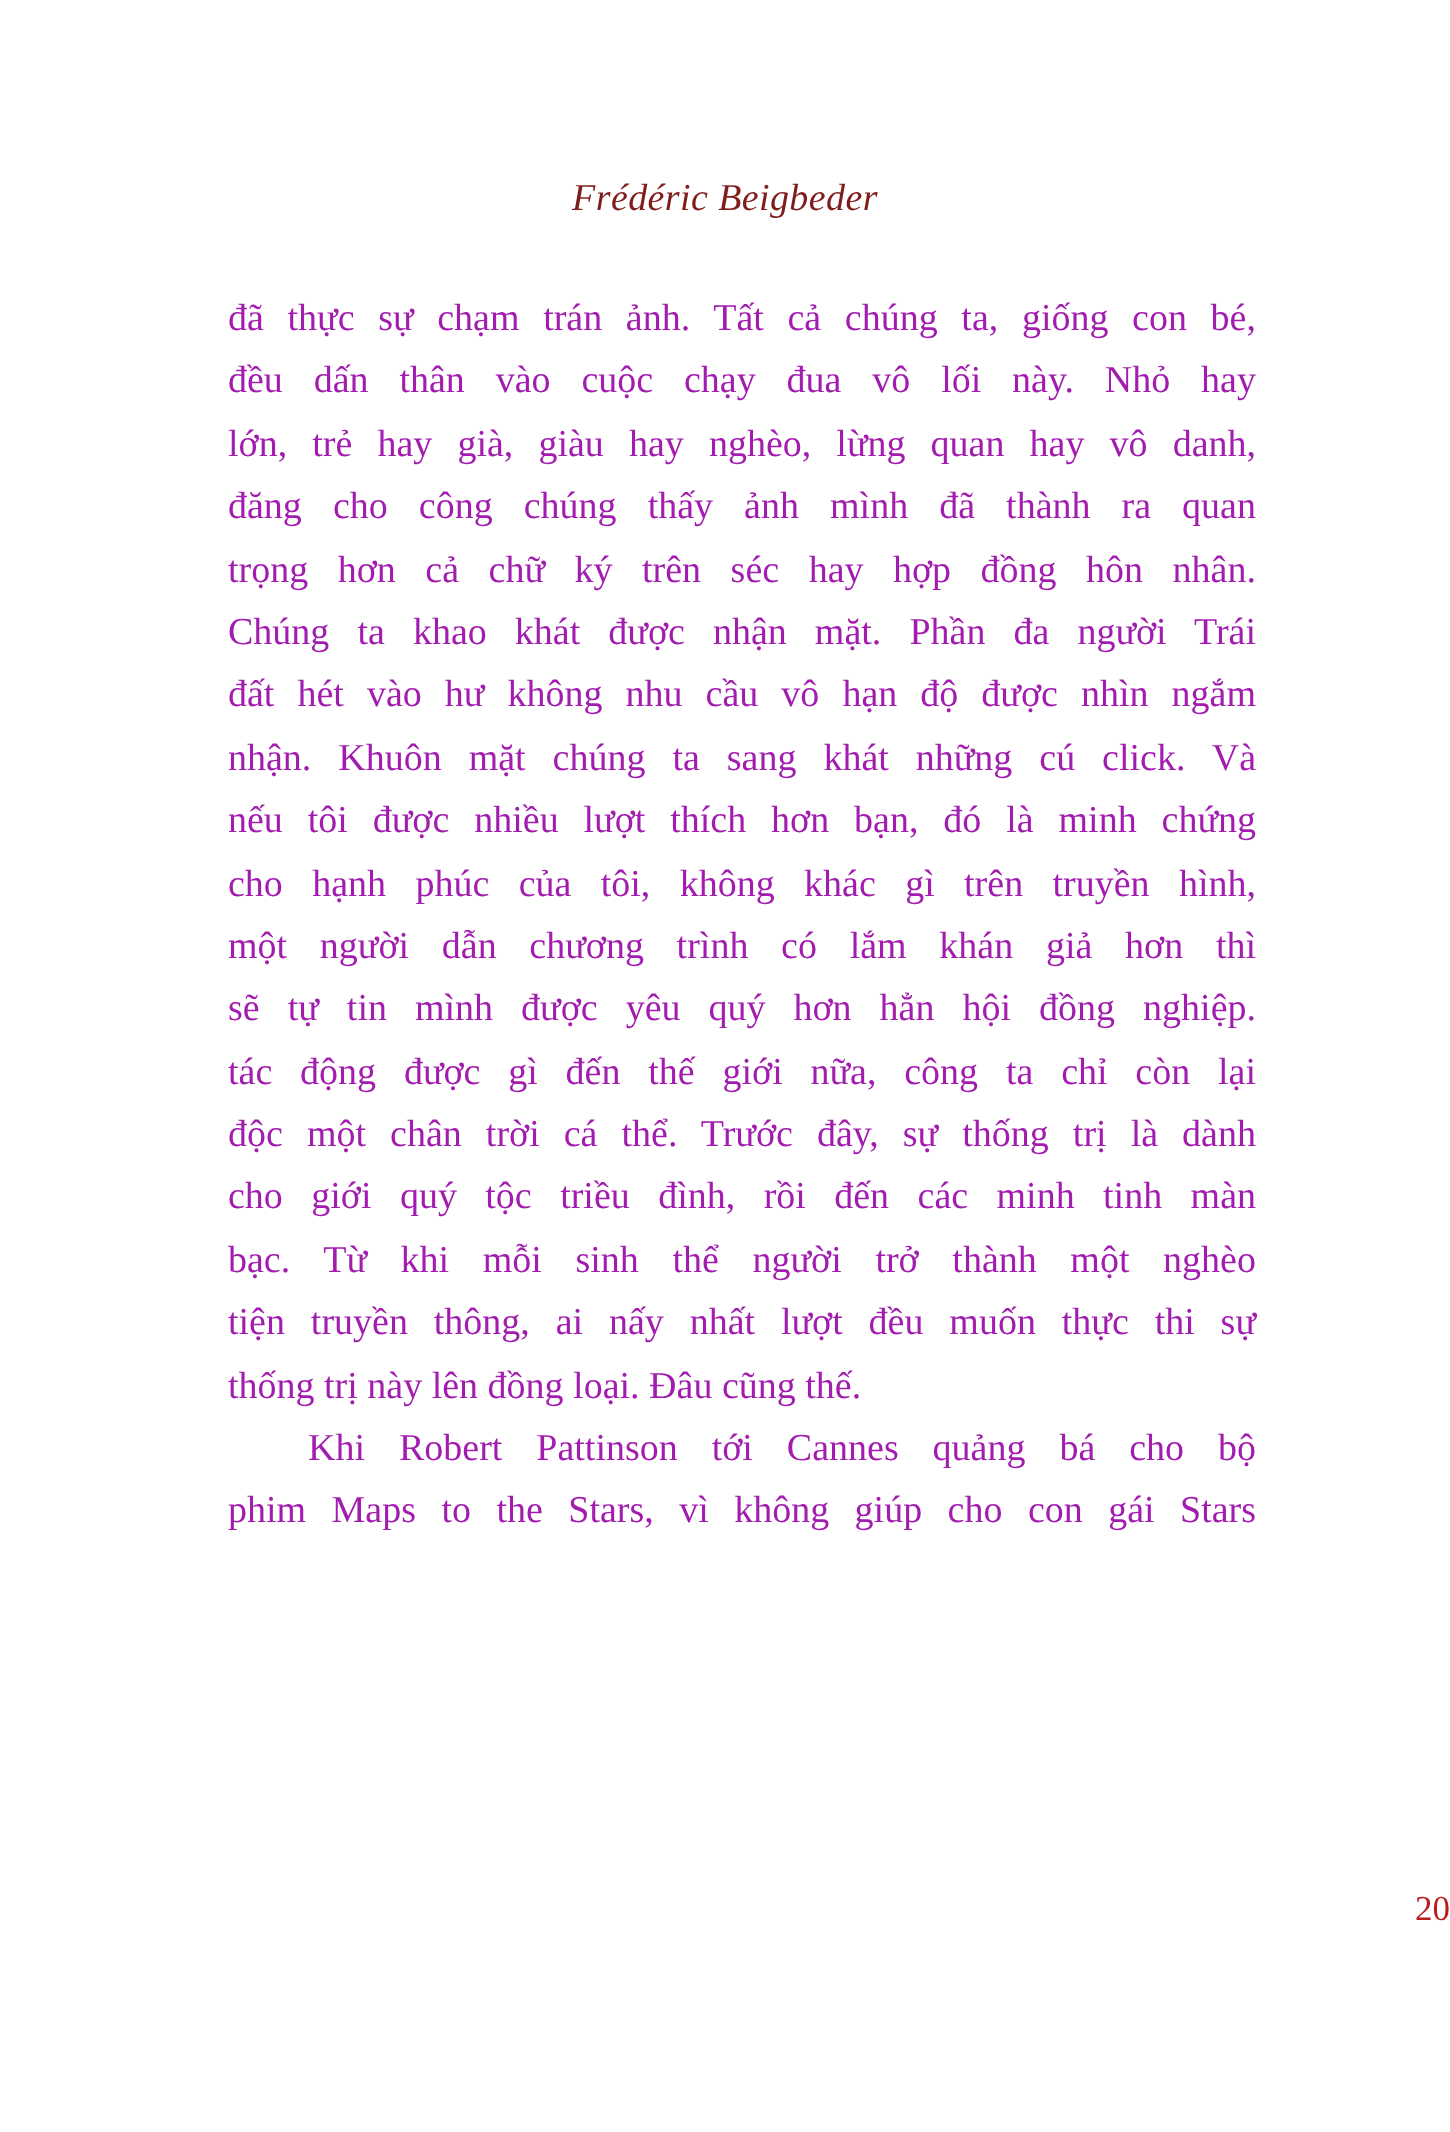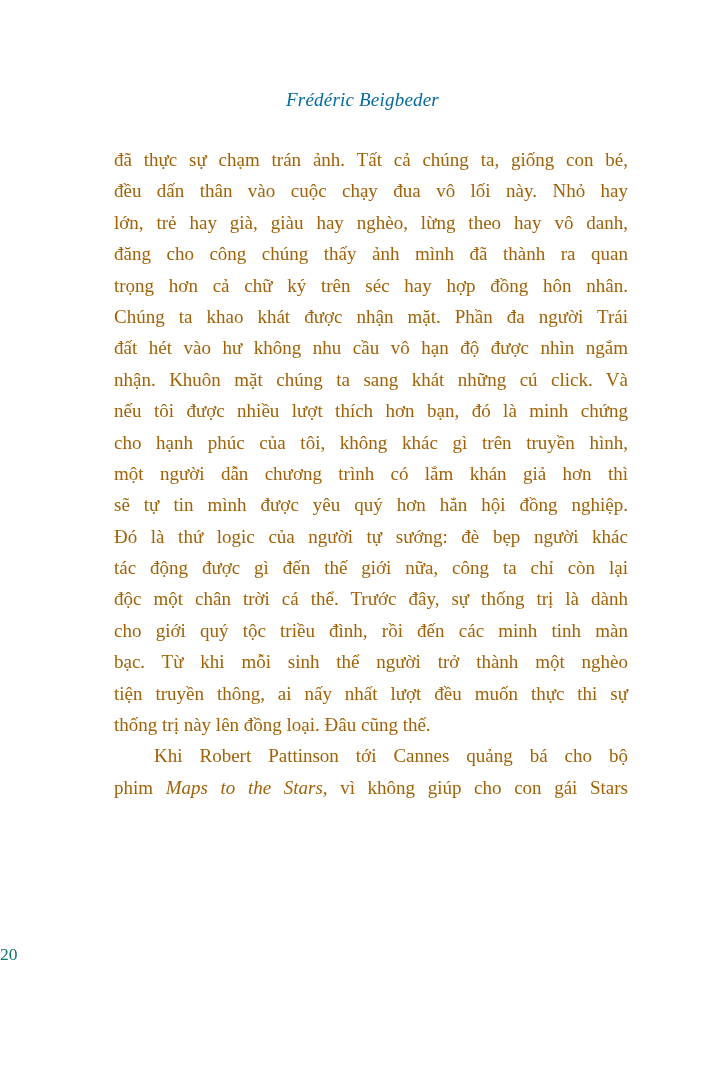--- a/index.html
+++ b/index.html
@@ -15,75 +15,74 @@
     width: 725px; height: 1066px;
     background: #ffffff;
     overflow: hidden;
   }
   .running-header {
     position: absolute;
     top: 89px; left: 0; width: 725px;
     text-align: center;
     font-style: italic;
     font-size: 19px;
-    color: #0369a1;
+    color: #7f1d1d;
     letter-spacing: 0.2px;
   }
   .body-text {
     position: absolute;
     top: 144px; left: 114px;
     width: 514px;
     font-size: 19px;
     line-height: 31.4px;
-    color: #a16207;
+    color: #a21caf;
   }
   .line {
     text-align: justify;
     text-align-last: justify;
     height: 31.4px;
     overflow: visible;
   }
   .line.para-end {
     text-align-last: left;
   }
   .line.indent {
     text-indent: 40px;
   }
-  .italic { font-style: italic; }
+  .italic { }
   .page-number {
     position: absolute;
     top: 944px; left: 0; width: 725px;
-    text-align: left;
+    text-align: right;
     font-size: 17.5px;
-    color: #0f766e;
+    color: #b91c1c;
   }
 </style>
 </head>
 <body>
 
 <div class="page">
 
   <div class="running-header">Frédéric Beigbeder</div>
 
   <div class="body-text">
 
     <div>
         <div class="line">đã thực sự chạm trán ảnh. Tất cả chúng ta, giống con bé,</div>
         <div class="line">đều dấn thân vào cuộc chạy đua vô lối này. Nhỏ hay</div>
-        <div class="line">lớn, trẻ hay già, giàu hay nghèo, lừng theo hay vô danh,</div>
+        <div class="line">lớn, trẻ hay già, giàu hay nghèo, lừng quan hay vô danh,</div>
         <div class="line">đăng cho công chúng thấy ảnh mình đã thành ra quan</div>
         <div class="line">trọng hơn cả chữ ký trên séc hay hợp đồng hôn nhân.</div>
         <div class="line">Chúng ta khao khát được nhận mặt. Phần đa người Trái</div>
         <div class="line">đất hét vào hư không nhu cầu vô hạn độ được nhìn ngắm</div>
         <div class="line">nhận. Khuôn mặt chúng ta sang khát những cú click. Và</div>
         <div class="line">nếu tôi được nhiều lượt thích hơn bạn, đó là minh chứng</div>
         <div class="line">cho hạnh phúc của tôi, không khác gì trên truyền hình,</div>
         <div class="line">một người dẫn chương trình có lắm khán giả hơn thì</div>
         <div class="line">sẽ tự tin mình được yêu quý hơn hẳn hội đồng nghiệp.</div>
-        <div class="line">Đó là thứ logic của người tự sướng: đè bẹp người khác</div>
         <div class="line">tác động được gì đến thế giới nữa, công ta chỉ còn lại</div>
         <div class="line">độc một chân trời cá thể. Trước đây, sự thống trị là dành</div>
         <div class="line">cho giới quý tộc triều đình, rồi đến các minh tinh màn</div>
         <div class="line">bạc. Từ khi mỗi sinh thể người trở thành một nghèo</div>
         <div class="line">tiện truyền thông, ai nấy nhất lượt đều muốn thực thi sự</div>
         <div class="line para-end">thống trị này lên đồng loại. Đâu cũng thế.</div>
       </div>
 
     <div class="line indent">Khi Robert Pattinson tới Cannes quảng bá cho bộ</div>
 

